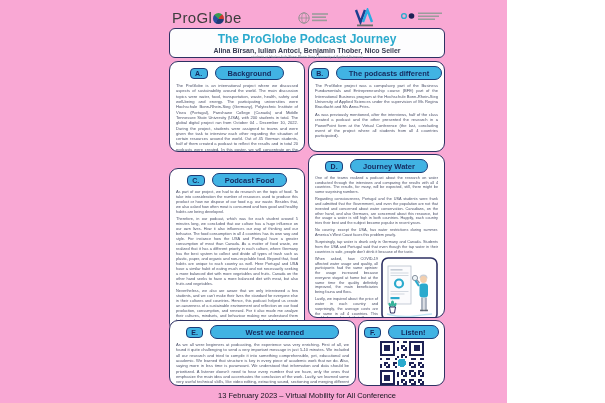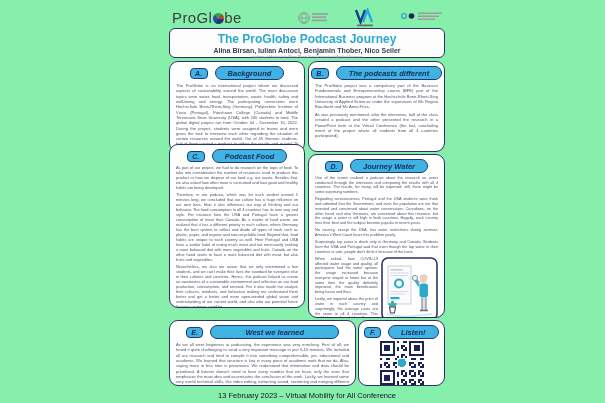--- a/index.html
+++ b/index.html
@@ -1,38 +1,38 @@
 <!DOCTYPE html>
 <html><head>
 <meta charset="utf-8">
 <style>
   html,body{margin:0;padding:0;background:#fff;}
-  .canvas{position:relative;width:605px;height:403px;background:#86efac;overflow:hidden;
+  .canvas{position:relative;width:507px;height:403px;background:#f9a8d4;overflow:hidden;
           font-family:"Liberation Sans",sans-serif;}
   
   .brand{position:absolute;left:172px;top:9px;font-size:15px;letter-spacing:.4px;color:#3d3d3d;font-weight:400;}
   .globe{display:inline-block;width:11px;height:11px;border-radius:50%;vertical-align:-1px;margin:0 .5px;
          background:conic-gradient(from 210deg,#2a4f9e 0 28%,#3a9a52 28% 52%,#cc3a2e 52% 68%,#203a77 68% 100%);}
   .partner-logos{position:absolute;left:297px;top:8px;width:148px;height:20px;display:flex;
                  align-items:center;justify-content:space-between;}
   
   .title-box{position:absolute;left:169px;top:28px;width:276px;height:30px;background:#fdfdfe;
              border:1.6px solid #2e3163;border-radius:6px;text-align:center;box-sizing:border-box;padding-top:4px;}
   .poster-title{font-size:12px;font-weight:bold;color:#2baacd;line-height:1.1;}
   .authors{font-size:7px;font-weight:bold;color:#3a3f55;margin-top:1px;}
   .affiliation{font-size:3.5px;color:#8b8f9c;margin-top:1px;}
   
   .sec{position:absolute;background:#fff;border:1.6px solid #2e3163;border-radius:9px;box-sizing:border-box;overflow:hidden;}
   .sec-a{left:169px;top:61px;width:136px;height:91px;}
   .sec-b{left:308px;top:61px;width:137px;height:91px;}
-  .sec-c{left:169px;top:144px;width:136px;height:164px;}
+  .sec-c{left:169px;top:168px;width:136px;height:164px;}
   .sec-d{left:308px;top:154px;width:137px;height:164px;}
   .sec-e{left:169px;top:320px;width:187px;height:66px;}
   .sec-f{left:358px;top:320px;width:87px;height:66px;}
-  .sec-header{display:flex;gap:7px;justify-content:center;align-items:center;margin-top:4px;font-style:italic;}
+  .sec-header{display:flex;gap:7px;justify-content:center;align-items:center;margin-top:4px;}
   .pill{background:#41b3e3;border:1.1px solid #1c3c78;color:#14295e;font-weight:bold;
         display:inline-flex;align-items:center;justify-content:center;}
   .pill.letter{border-radius:4px;font-size:7px;padding:1px 4.5px;}
   .pill.big{border-radius:8px;font-size:7.5px;padding:1.5px 12px;}
   .sec-body{margin:3px 6px 4px;font-size:4.1px;line-height:1.3;color:#4b5069;text-align:justify;overflow:hidden;}
   .sec-body p{margin:0 0 2.5px;}
   .sec-c .sec-body{font-size:3.9px;line-height:1.27;}
   .sec-d .sec-body{font-size:3.8px;line-height:1.25;}
   .illu{float:right;width:57px;height:64px;margin:0 0 0 3px;}
   .qr-wrap{display:flex;justify-content:center;margin-top:2px;}

